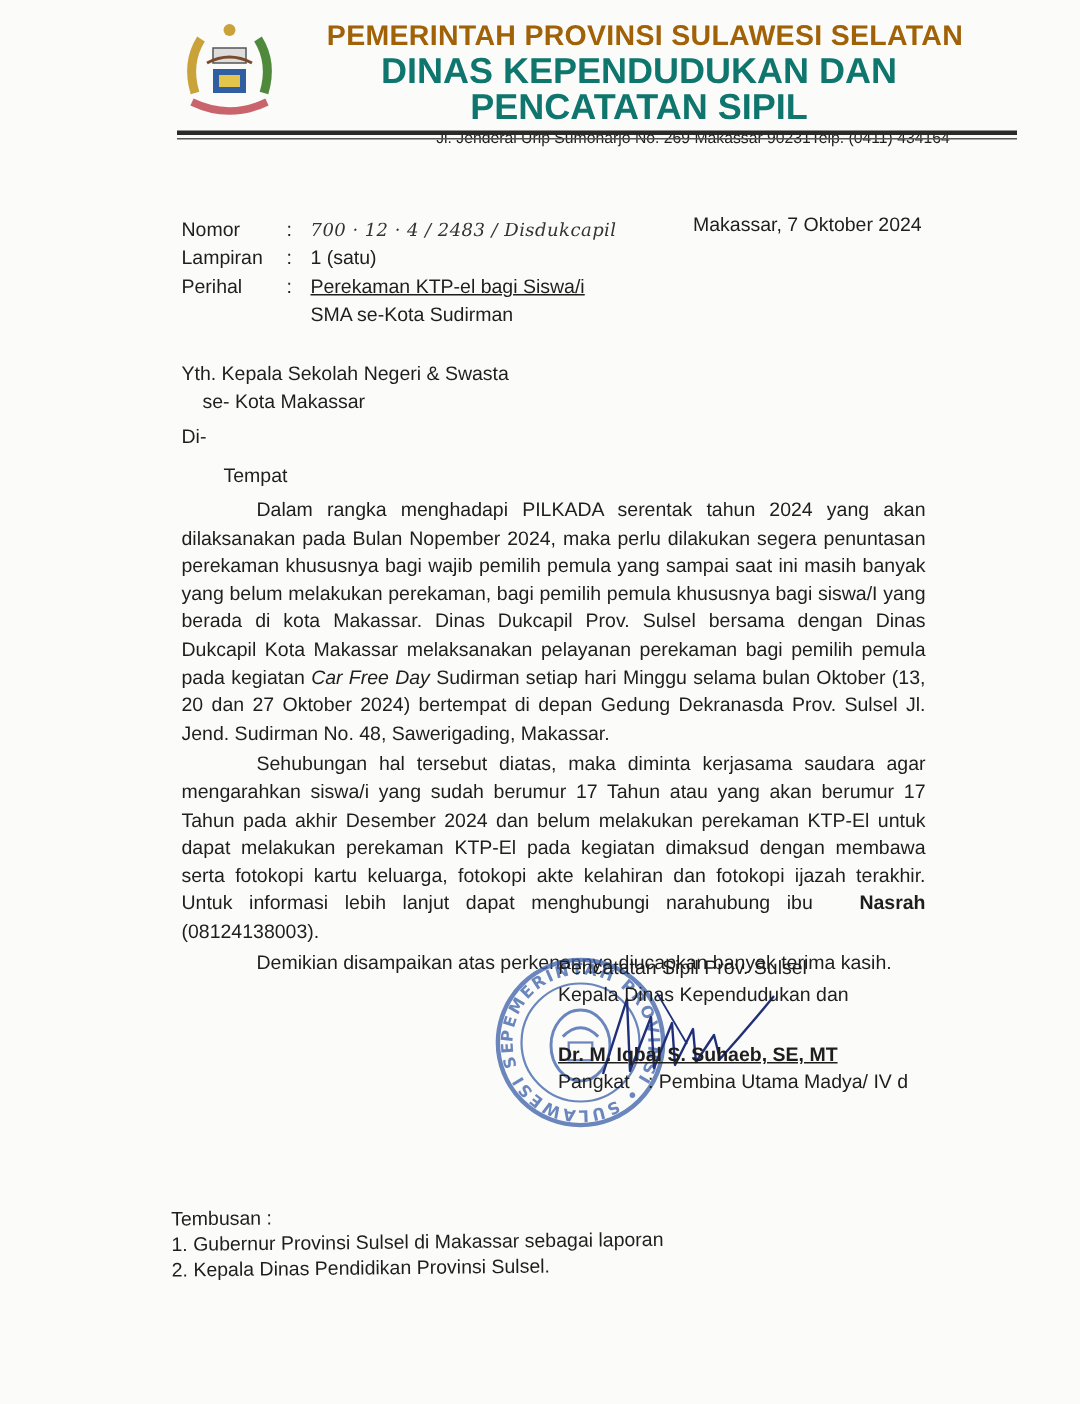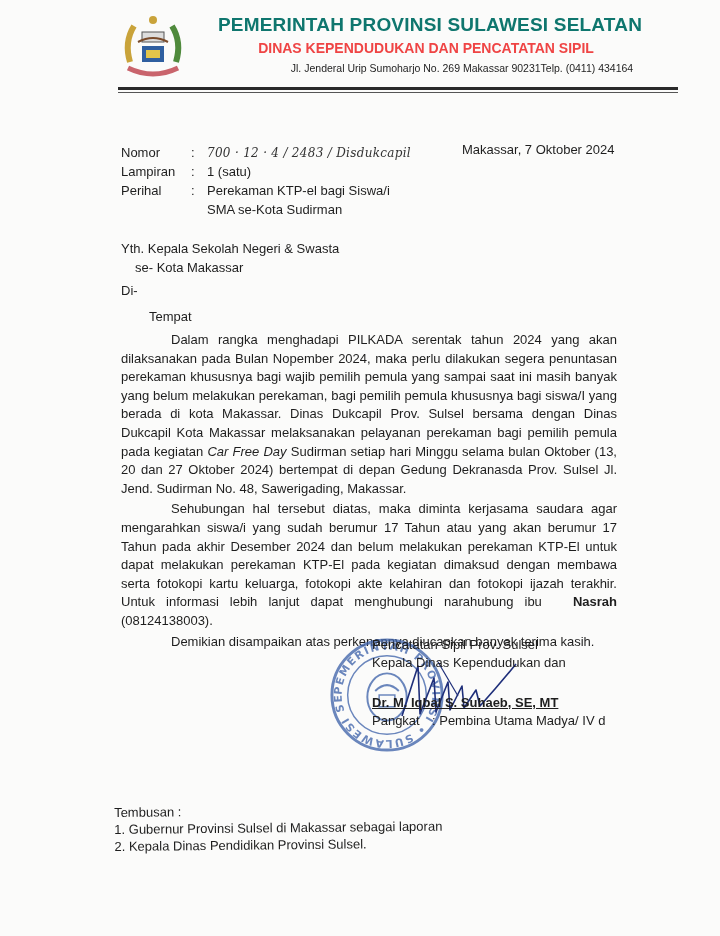--- a/index.html
+++ b/index.html
@@ -8,35 +8,35 @@
       background: #fbfbfa;
       font-family: "Liberation Sans", sans-serif;
       color: #1e1e1e;
       position: relative;
     }
     .page { position: absolute; left: 0; top: 0; width: 720px; height: 936px; }
 
     
     .logo { position: absolute; left: 120px; top: 12px; width: 66px; height: 70px; }
     .kop { position: absolute; left: 180px; top: 14px; width: 500px; text-align: center; }
-    .kop .l1 { font-size: 19px; font-weight: bold; letter-spacing: 0.2px; line-height: 22px; color: #0f766e; }
-    .kop .l2 { font-size: 14px; font-weight: bold; line-height: 24px; color: #ef4444; margin-left: -8px; }
+    .kop .l1 { font-size: 19px; font-weight: bold; letter-spacing: 0.2px; line-height: 22px; color: #a16207; }
+    .kop .l2 { font-size: 24px; font-weight: bold; line-height: 24px; color: #0f766e; margin-left: -8px; }
     .kop .l3 { font-size: 10.5px; line-height: 13px; margin-top: 2px; margin-left: 64px; }
     .kop .l4 { font-size: 10.5px; line-height: 13px; margin-left: 64px; }
     .rule1 { position: absolute; left: 118px; top: 87px; width: 560px; height: 3px; background: #2a2a2a; }
     .rule2 { position: absolute; left: 118px; top: 92px; width: 560px; height: 1px; background: #555; }
 
     .date { position: absolute; left: 462px; top: 106px; font-size: 13px; margin-top: 36px; }
 
     .meta { position: absolute; left: 121px; top: 143px; font-size: 13px; }
     .meta .row { height: 19px; display: flex; align-items: center; }
     .meta .k { width: 70px; }
     .meta .c { width: 16px; }
     .meta .hand { font-family: "DejaVu Serif", serif; font-style: italic; font-size: 12px; color: #333; letter-spacing: 0.3px; }
-    .meta .u { }
+    .meta .u { text-decoration: underline; }
     .meta .cont { padding-left: 86px; }
 
     .addr { position: absolute; left: 121px; top: 239px; font-size: 13px; line-height: 19px; }
     .addr .ind { padding-left: 14px; }
     .addr .gap { margin-top: 4px; }
     .addr .ind2 { padding-left: 28px; margin-top: 7px; }
 
     .body { position: absolute; left: 121px; top: 331px; width: 496px; font-size: 13px; line-height: 18.6px; text-align: justify; }
     .body p { margin: 0; text-indent: 50px; }
     .body p + p { margin-top: 2px; }

